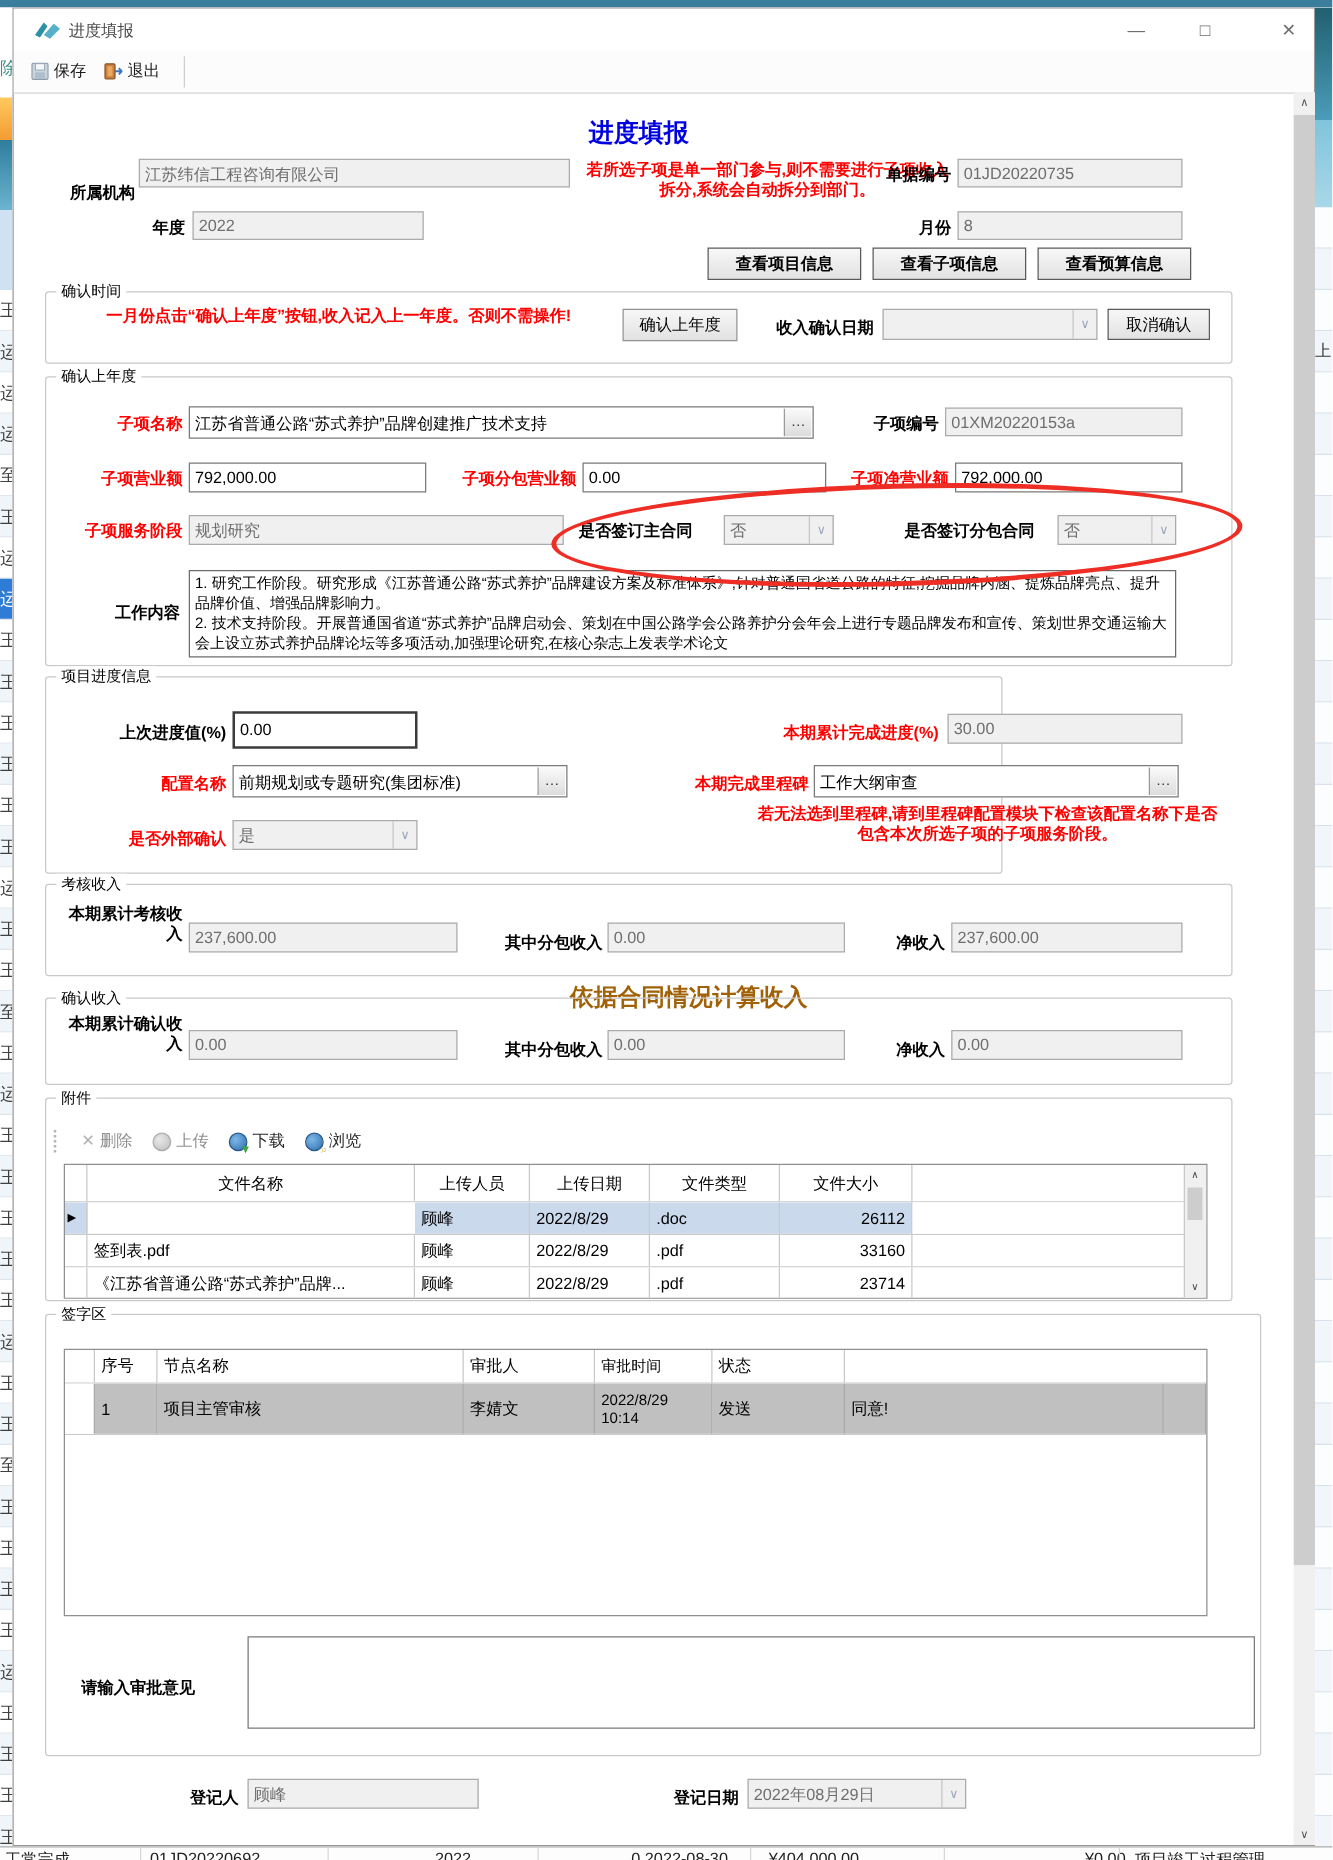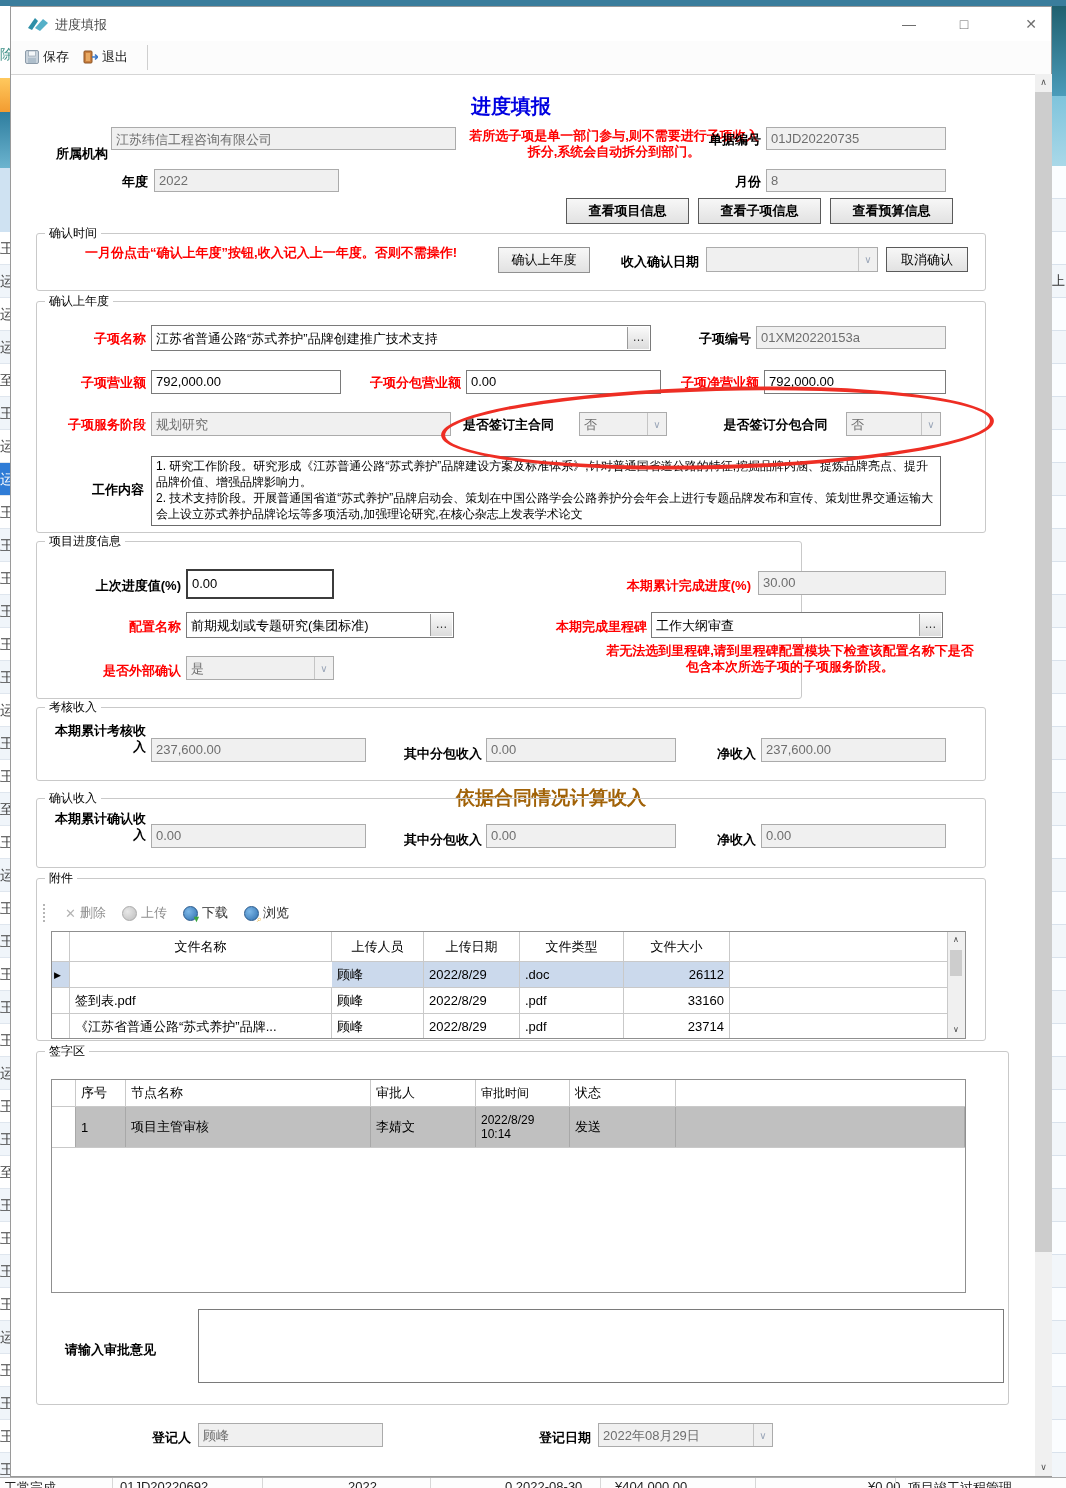--- a/index.html
+++ b/index.html
@@ -432,20 +432,21 @@
         <div class="gcell s-state">状态</div>
         <div class="gcell s-fill"></div>
       </div>
       <div class="grow gray" style="height:40px">
         <div class="gcell s-rh" style="background:#fff"></div>
         <div class="gcell s-no">1</div>
         <div class="gcell s-node">项目主管审核</div>
         <div class="gcell s-person">李婧文</div>
         <div class="gcell s-time">2022/8/29 10:14</div>
         <div class="gcell s-state">发送</div>
+        <div class="gcell s-op">同意!</div>
         <div class="gcell s-fill" style="background:#c0c0c0"></div>
       </div>
     </div>
     <div class="abs lbl" style="left:50px;top:1334px;width:95px">请输入审批意见</div>
     <div class="abs txtarea" style="left:187px;top:1302px;width:806px;height:74px"></div>
 
     <div class="abs lbl" style="left:130px;top:1422px;width:50px">登记人</div>
     <div class="abs inp dis" style="left:187px;top:1416px;width:185px;height:24px">顾峰</div>
     <div class="abs lbl" style="left:510px;top:1422px;width:70px">登记日期</div>
     <div class="abs combo" style="left:587px;top:1416px;width:175px;height:24px">

